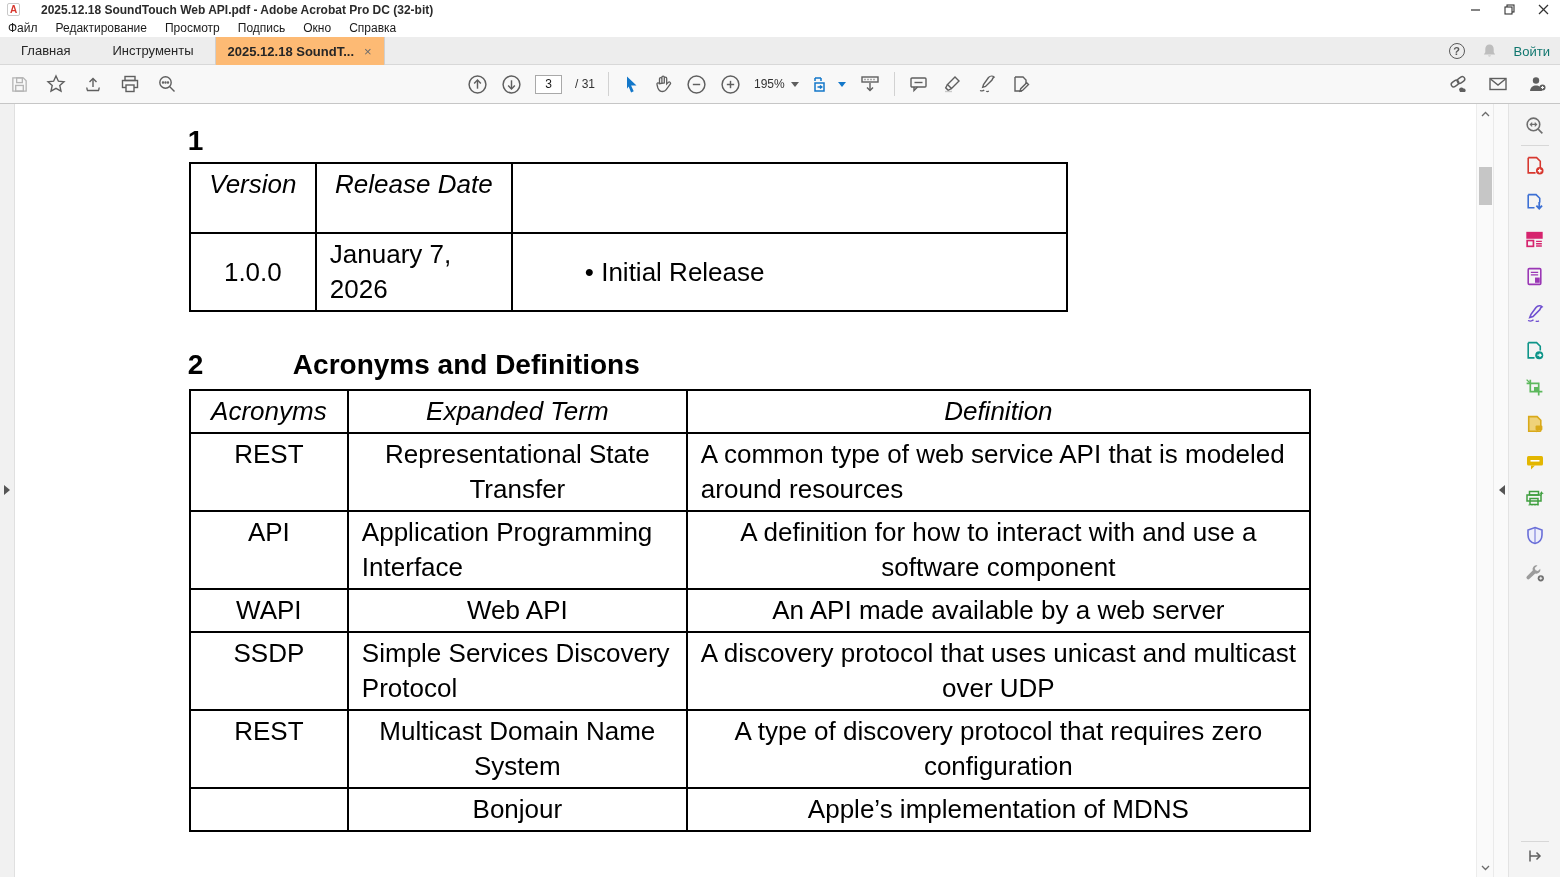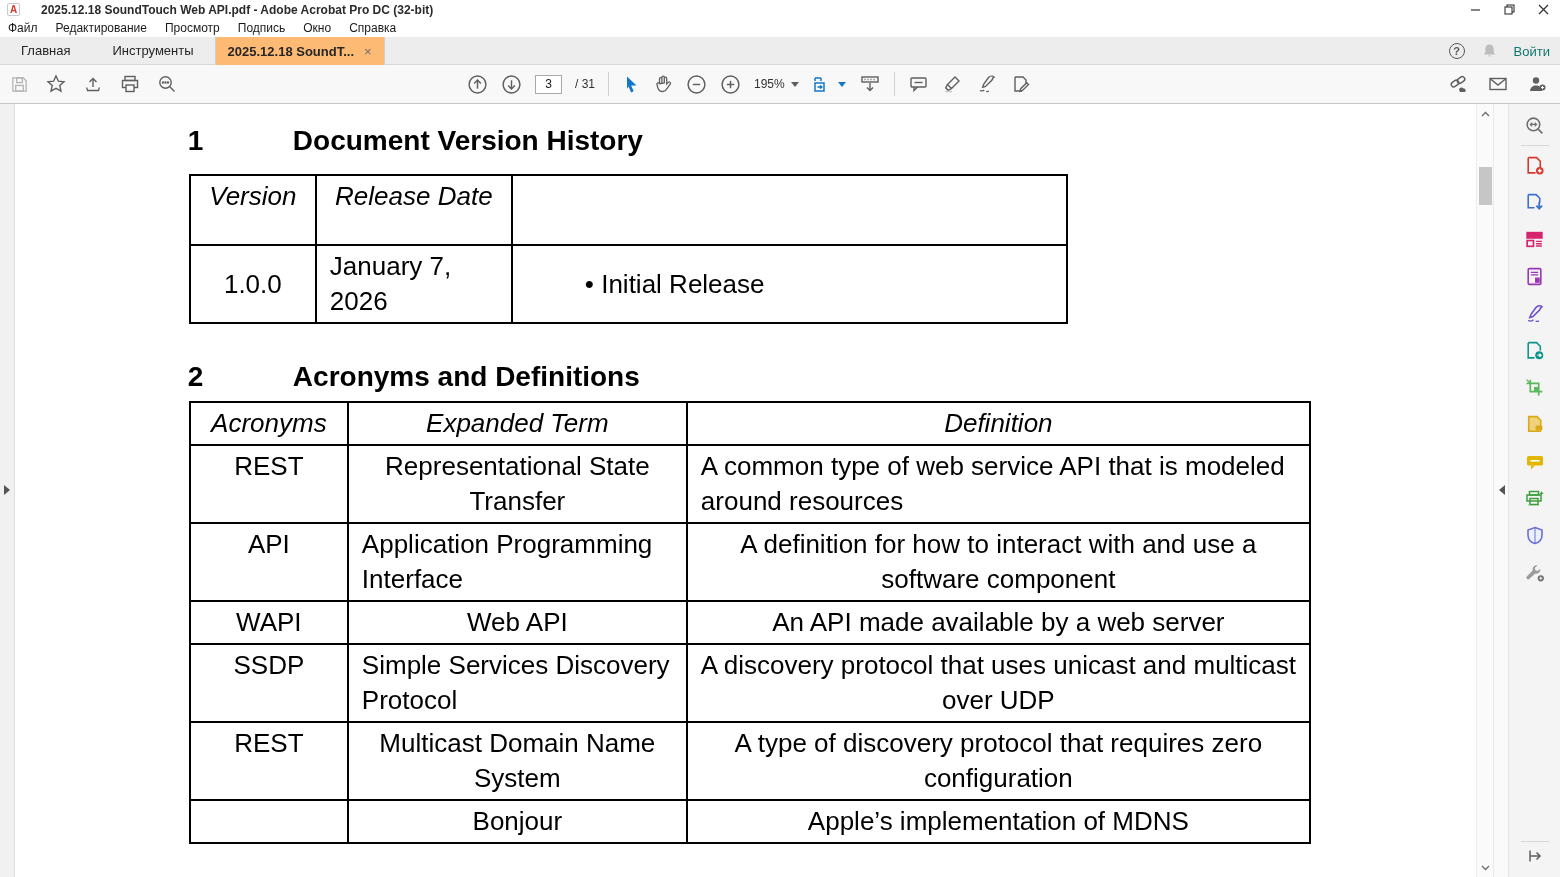--- a/index.html
+++ b/index.html
@@ -58,21 +58,21 @@
   .doc-h .num { width:105px; }
   .h1 { margin-top:21px; }
   .h2 { margin-top:37px; }
   table { border-collapse:collapse; table-layout:fixed; margin-left:174px; }
   td { border:2px solid #000; font-size:26px; line-height:35px; padding:3px 8px; overflow:hidden; }
   .ital { font-style:italic; }
   .ctr { text-align:center; }
   .lft { text-align:left; }
   .vtop { vertical-align:top; }
   .vmid { vertical-align:middle; }
-  .t1 { margin-top:17px; width:877px;border-radius:18px; }
+  .t1 { margin-top:5px; width:877px;border-radius:18px; }
   .t1 .hdr-row td { height:70px; }
   .t1 .data-row td { height:75px; }
   .t2 { margin-top:8px; width:1120px; }
   .t2 .hdr-row td { height:28px; }
   .pad-l { padding-left:13px; }
   .bullet-cell { padding-left:72px; }
 
   
   .vscroll { width:17px; background:#fafafa; border-left:1px solid #ececec; position:relative; }
   .scroll-btn { position:absolute; left:0; width:17px; height:15px; display:flex; align-items:center;
@@ -307,21 +307,20 @@
 
 <div class="main">
 
   <div class="nav-strip">
     <span class="tri"></span>
   </div>
 
   <div class="doc-area">
     <div class="doc-h h1">
       <span class="num">1</span>
-      <span>Document Version History</span>
     </div>
 
     <table class="t1">
       <colgroup>
           <col style="width:126px">
           <col style="width:196px">
           <col style="width:555px">
         </colgroup>
       <tbody>
           <tr class="hdr-row">

